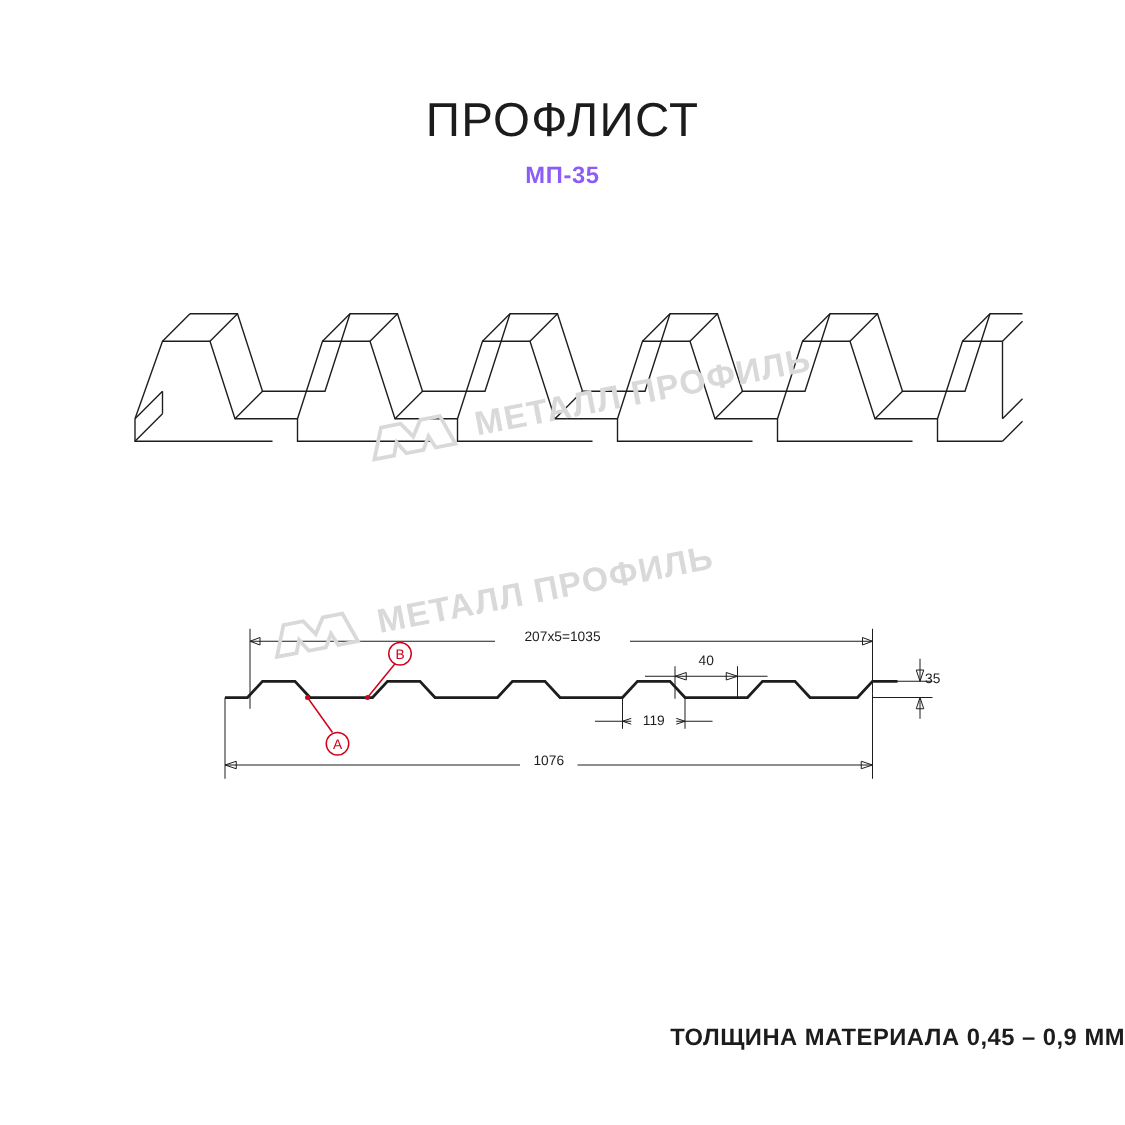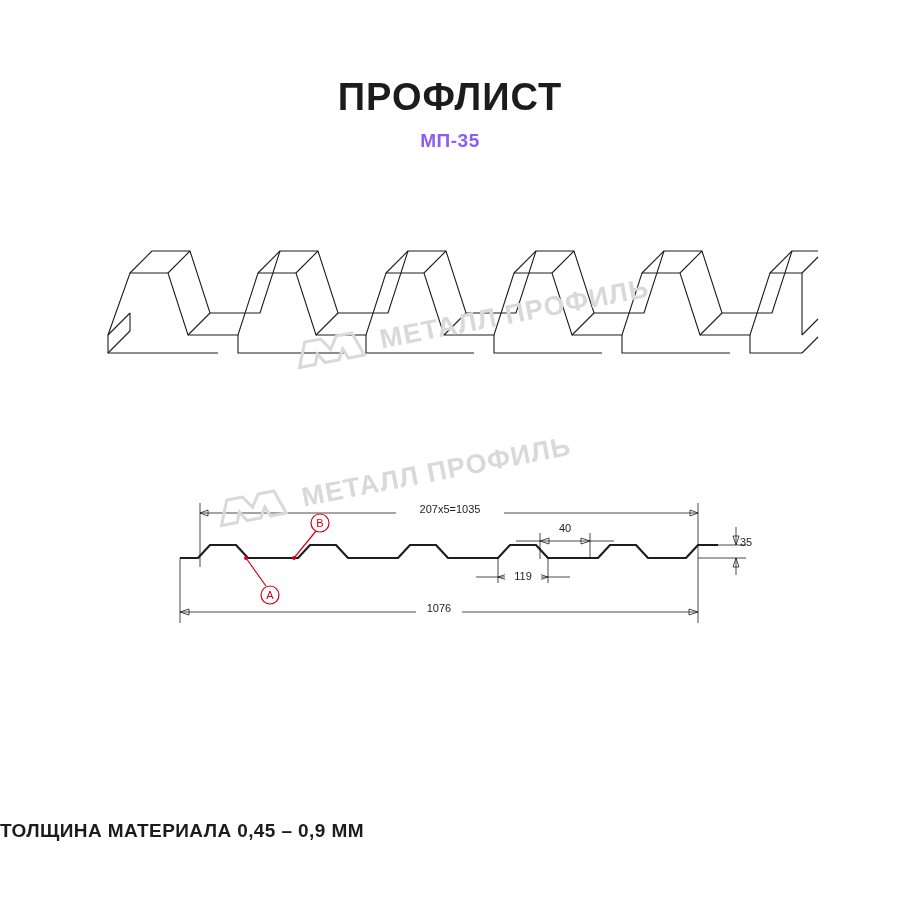--- a/index.html
+++ b/index.html
@@ -22,21 +22,21 @@
   
   .title-block {
     position: absolute;
     top: 78px;
     left: 0;
     width: 900px;
     text-align: center;
   }
   .main-title {
     font-size: 38px;
-    font-weight: bold;
+    font-weight: normal;
     letter-spacing: 1px;
     color: #1c1c1c;
     line-height: 1;
   }
   .sub-title {
     margin-top: 14px;
     font-size: 19px;
     font-weight: bold;
     color: #8b5cf6;
     letter-spacing: 0.5px;
@@ -85,21 +85,21 @@
     display: inline-block;
     vertical-align: middle;
     margin-right: 10px;
   }
   
   .footer {
     position: absolute;
     top: 820px;
     left: 0;
     width: 900px;
-    text-align: left;
+    text-align: right;
     font-size: 19px;
     font-weight: bold;
     letter-spacing: 0.4px;
     color: #1c1c1c;
   }
   svg { display: block; overflow: visible; }
   .ln { fill: none; stroke: #1d1d1d; stroke-width: 1.1; }
   .ln-thick { fill: none; stroke: #1d1d1d; stroke-width: 2.2; stroke-linejoin: miter; }
   .dim { fill: none; stroke: #1d1d1d; stroke-width: 0.8; }
   .dim-txt { font-family: "Liberation Sans", sans-serif; font-size: 11px; fill: #1d1d1d; }

